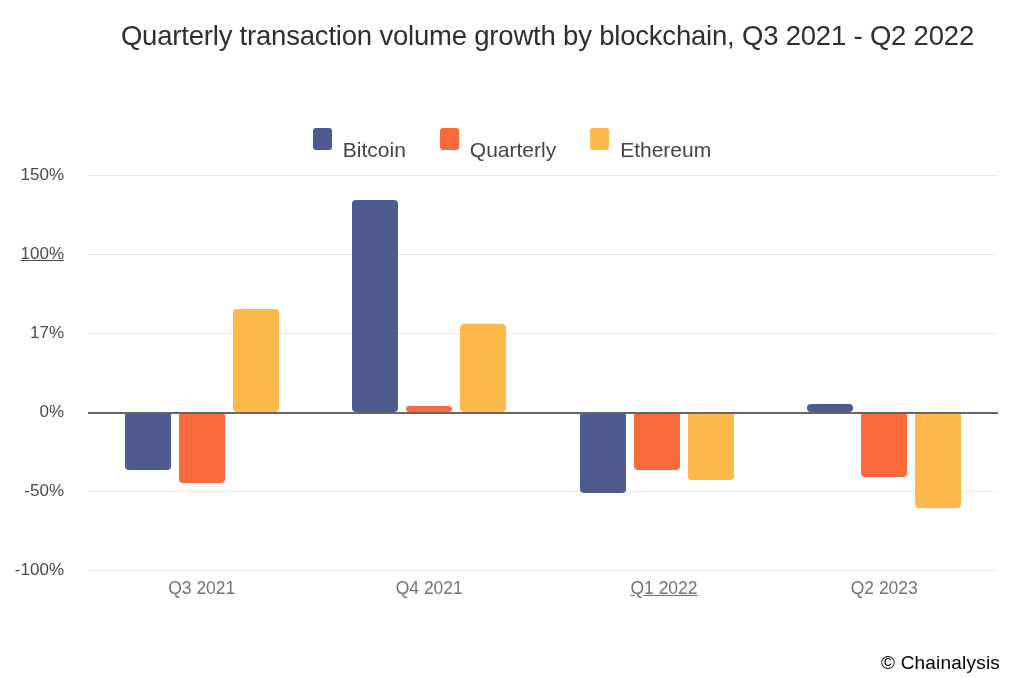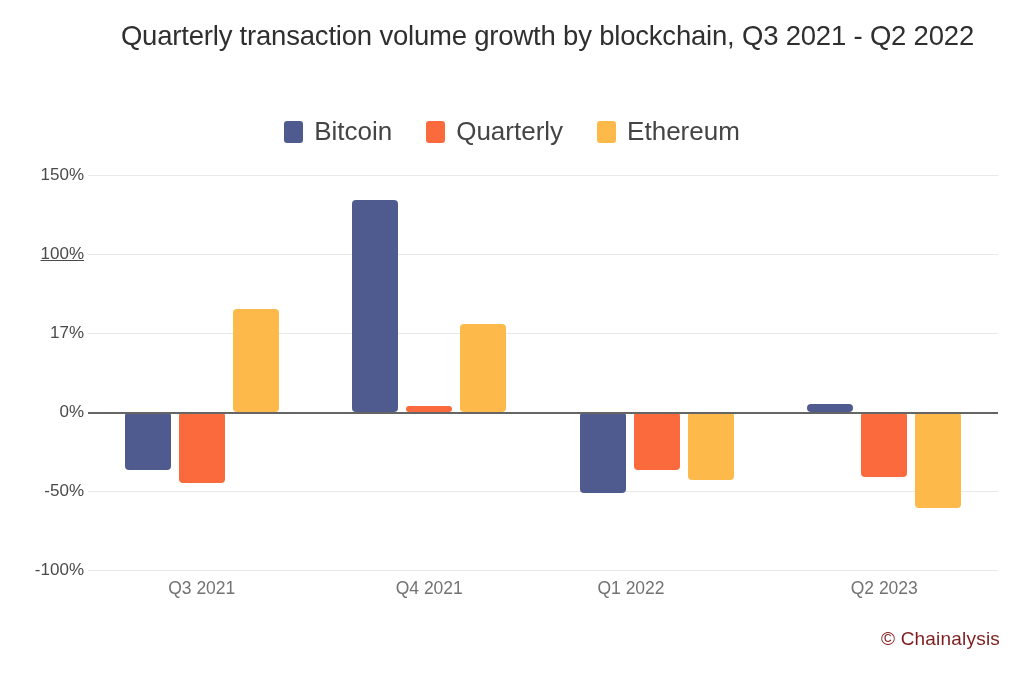--- a/index.html
+++ b/index.html
@@ -51,23 +51,24 @@
     align-items: center;
     gap: 11px;
   }
   .legend-swatch {
     width: 19px;
     height: 22px;
     border-radius: 3px;
     display: block;
   }
   .legend-label {
-    font-size: 26px;
+    font-size: 21px;
     color: #444444;
     white-space: nowrap;
+    margin-top: 22px;
   }
 
   
   .plot {
     position: absolute;
     left: 88px;
     top: 175px;
     width: 910px;
     height: 395px;
   }
@@ -81,21 +82,21 @@
   }
   .gridline.zero {
     background: #656565;
     height: 2px;
     z-index: 4;
   }
 
   .ytick {
     position: absolute;
     right: 100%;
-    margin-right: 4px;
+    margin-right: 24px;
     transform: translateY(-50%);
     font-size: 17px;
     color: #4a4a4a;
     white-space: nowrap;
   }
 
   
   .bars-layer {
     position: absolute;
     inset: 0;
@@ -135,23 +136,23 @@
     transform: translateX(-50%);
     font-size: 17.5px;
     color: #737373;
     white-space: nowrap;
   }
 
   
   .watermark {
     position: absolute;
     right: 24px;
-    bottom: 28px;
+    bottom: 4px;
     font-size: 19px;
-    color: #7f1d1d;
+    color: #000000;
     letter-spacing: 0.2px;
   }
 </style>
 </head>
 <body>
 
 <div class="figure">
 
   <div class="chart-title">Quarterly transaction volume growth by blockchain, Q3 2021 - Q2 2022</div>
 
@@ -227,19 +228,19 @@
       <div class="ytick" style="top: 237px;">0%</div>
       <div class="gridline" style="top: 316px;"></div>
       <div class="ytick" style="top: 316px;">-50%</div>
       <div class="gridline" style="top: 395px;"></div>
       <div class="ytick" style="top: 395px;">-100%</div>
     </div>
 
   <div class="xaxis" id="xaxis">
       <div class="xtick" style="left: 113.75px;">Q3 2021</div>
       <div class="xtick" style="left: 341.25px;">Q4 2021</div>
-      <div class="xtick" style="left: 543px;">Q1 2022</div>
+      <div class="xtick" style="left: 576px; text-decoration: underline;">Q1 2022</div>
       <div class="xtick" style="left: 796.25px;">Q2 2023</div>
     </div>
 
   <div class="watermark">© Chainalysis</div>
 
 </div>
 
 </body></html>

